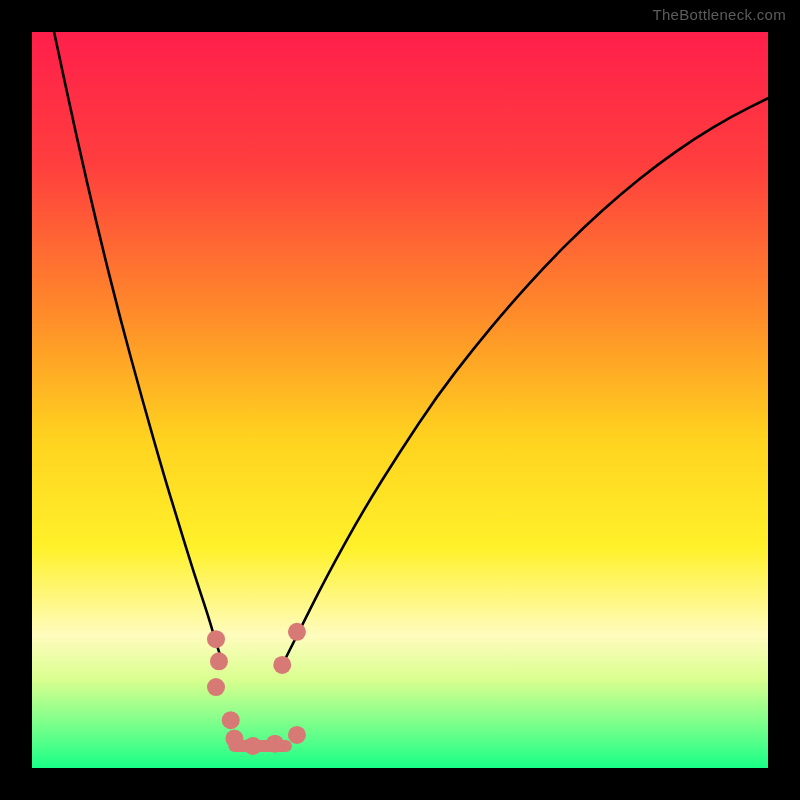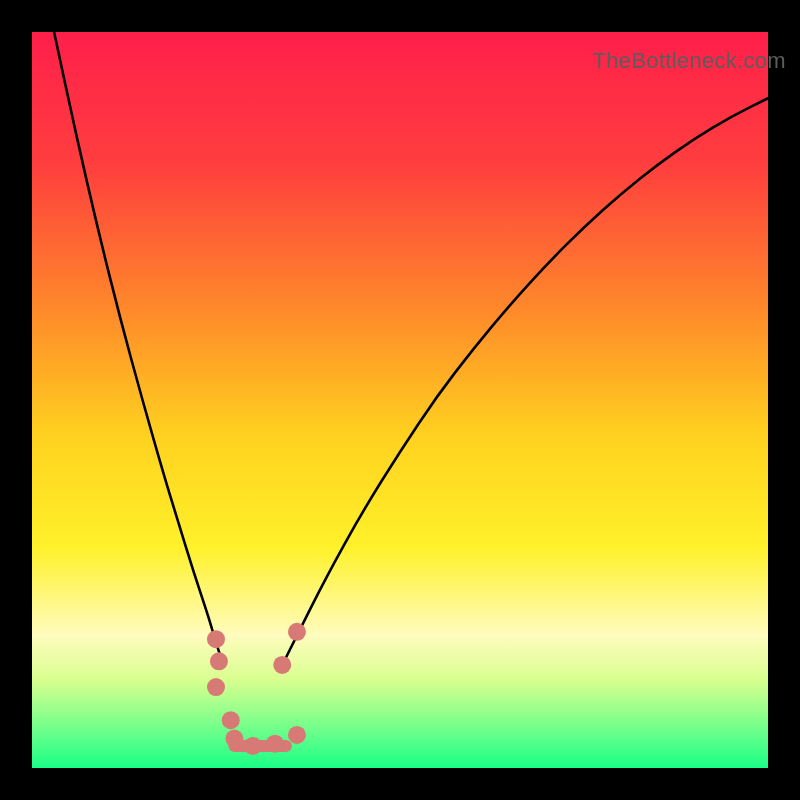--- a/index.html
+++ b/index.html
@@ -14,25 +14,24 @@
     position: relative;
     width: 800px;
     height: 800px;
     background: #000;
   }
   .watermark {
     position: absolute;
     top: 6px;
     right: 14px;
     color: #5c5c5c;
-    font-size: 22px;
+    font-size: 15px;
     letter-spacing: 0.3px;
     z-index: 10;
     user-select: none;
-    margin-top: 42px;
   }
   svg {
     position: absolute;
     top: 0;
     left: 0;
   }
 </style>
 </head>
 <body>
 <div class="frame">

